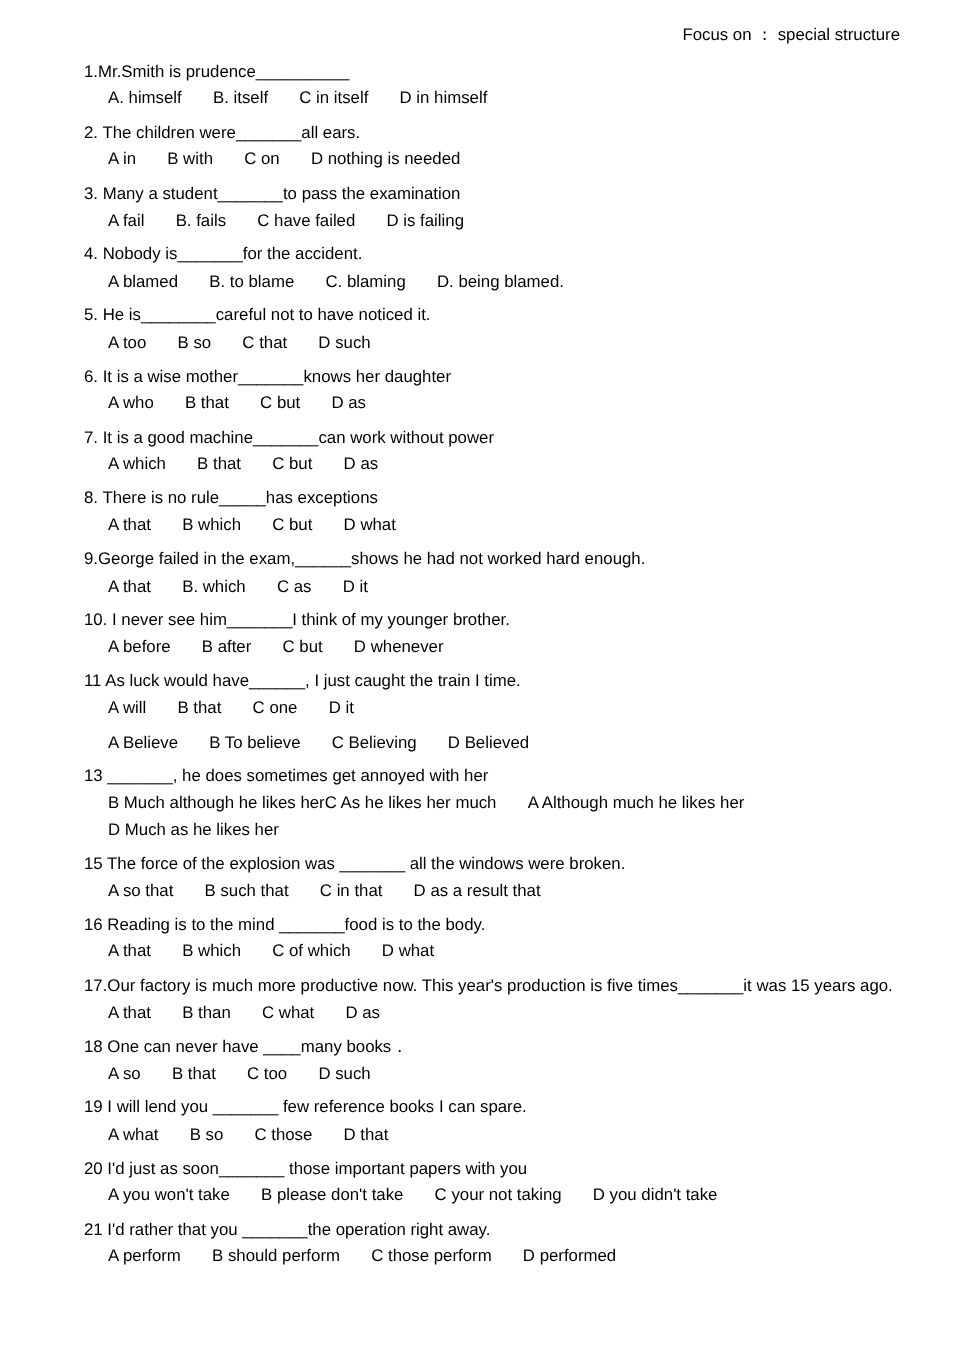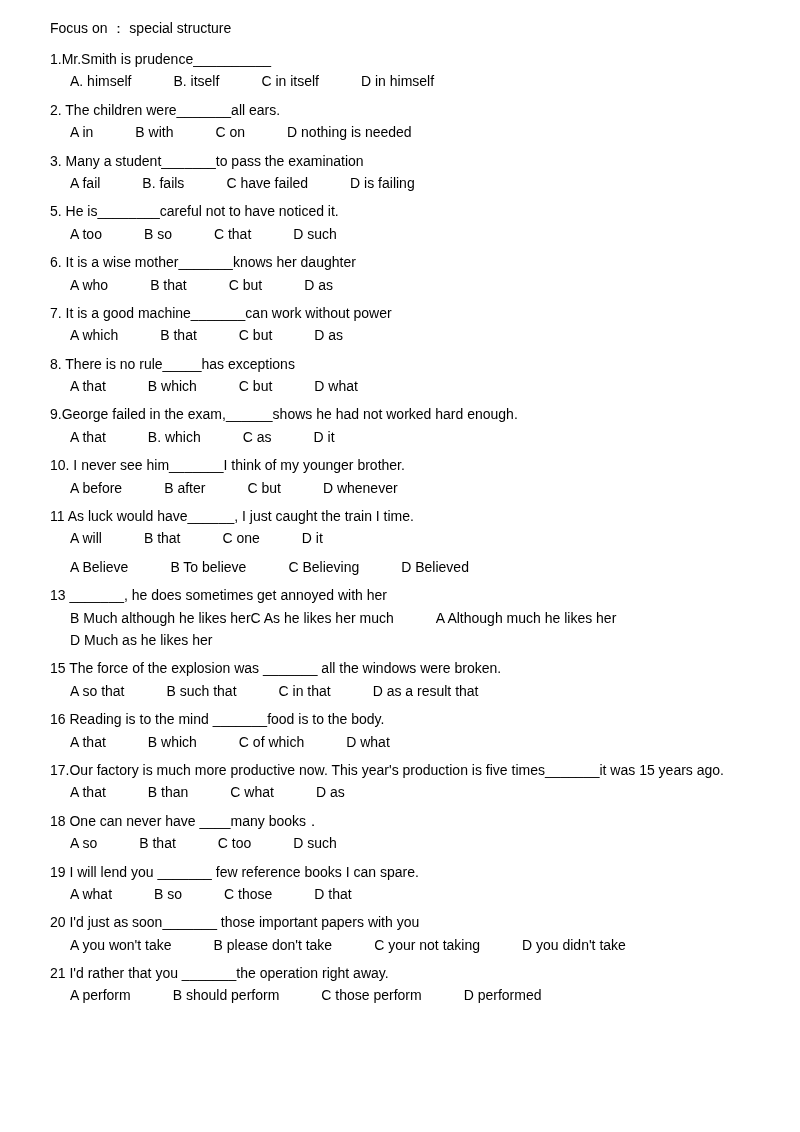--- a/index.html
+++ b/index.html
@@ -11,36 +11,38 @@
       background: #fff;
       font-family: Arial, sans-serif;
       font-size: 14px;
       color: #000;
       padding: 20px 50px;
       width: 800px;
       min-height: 1132px;
     }
     .header {
       margin-bottom: 10px;
+      text-align: right;
     }
     .question-block {
       margin-bottom: 6px;
       line-height: 1.6;
+      margin-left: 20px;
     }
     .question-text {
       display: block;
     }
     .option-item {
       display: inline-block;
       margin-right: 15px;
     }
     .options-row {
       display: flex;
       flex-wrap: wrap;
-      gap: 0 27px;
+      gap: 0 11px;
       padding-left: 20px;
     }
   </style>
 </head>
 <body>
 
 <div class="header">
   <span>Focus on ：    special structure</span>
 </div>
 
@@ -66,20 +68,29 @@
     <div class="question-block">
       <span class="question-text">3. Many a student_______to pass the examination</span>
       <div class="options-row">
         <span class="option-item">A fail</span>
         <span class="option-item">B. fails</span>
         <span class="option-item">C have failed</span>
         <span class="option-item">D is failing</span>
       </div>
     </div>
     <div class="question-block">
+      <span class="question-text">4. Nobody is_______for the accident.</span>
+      <div class="options-row">
+        <span class="option-item">A blamed</span>
+        <span class="option-item">B. to blame</span>
+        <span class="option-item">C. blaming</span>
+        <span class="option-item">D.  being blamed.</span>
+      </div>
+    </div>
+    <div class="question-block">
       <span class="question-text">5. He is________careful not to have noticed it.</span>
       <div class="options-row">
         <span class="option-item">A   too</span>
         <span class="option-item">B so</span>
         <span class="option-item">C that</span>
         <span class="option-item">D such</span>
       </div>
     </div>
     <div class="question-block">
       <span class="question-text">6. It is a wise mother_______knows her daughter</span>

